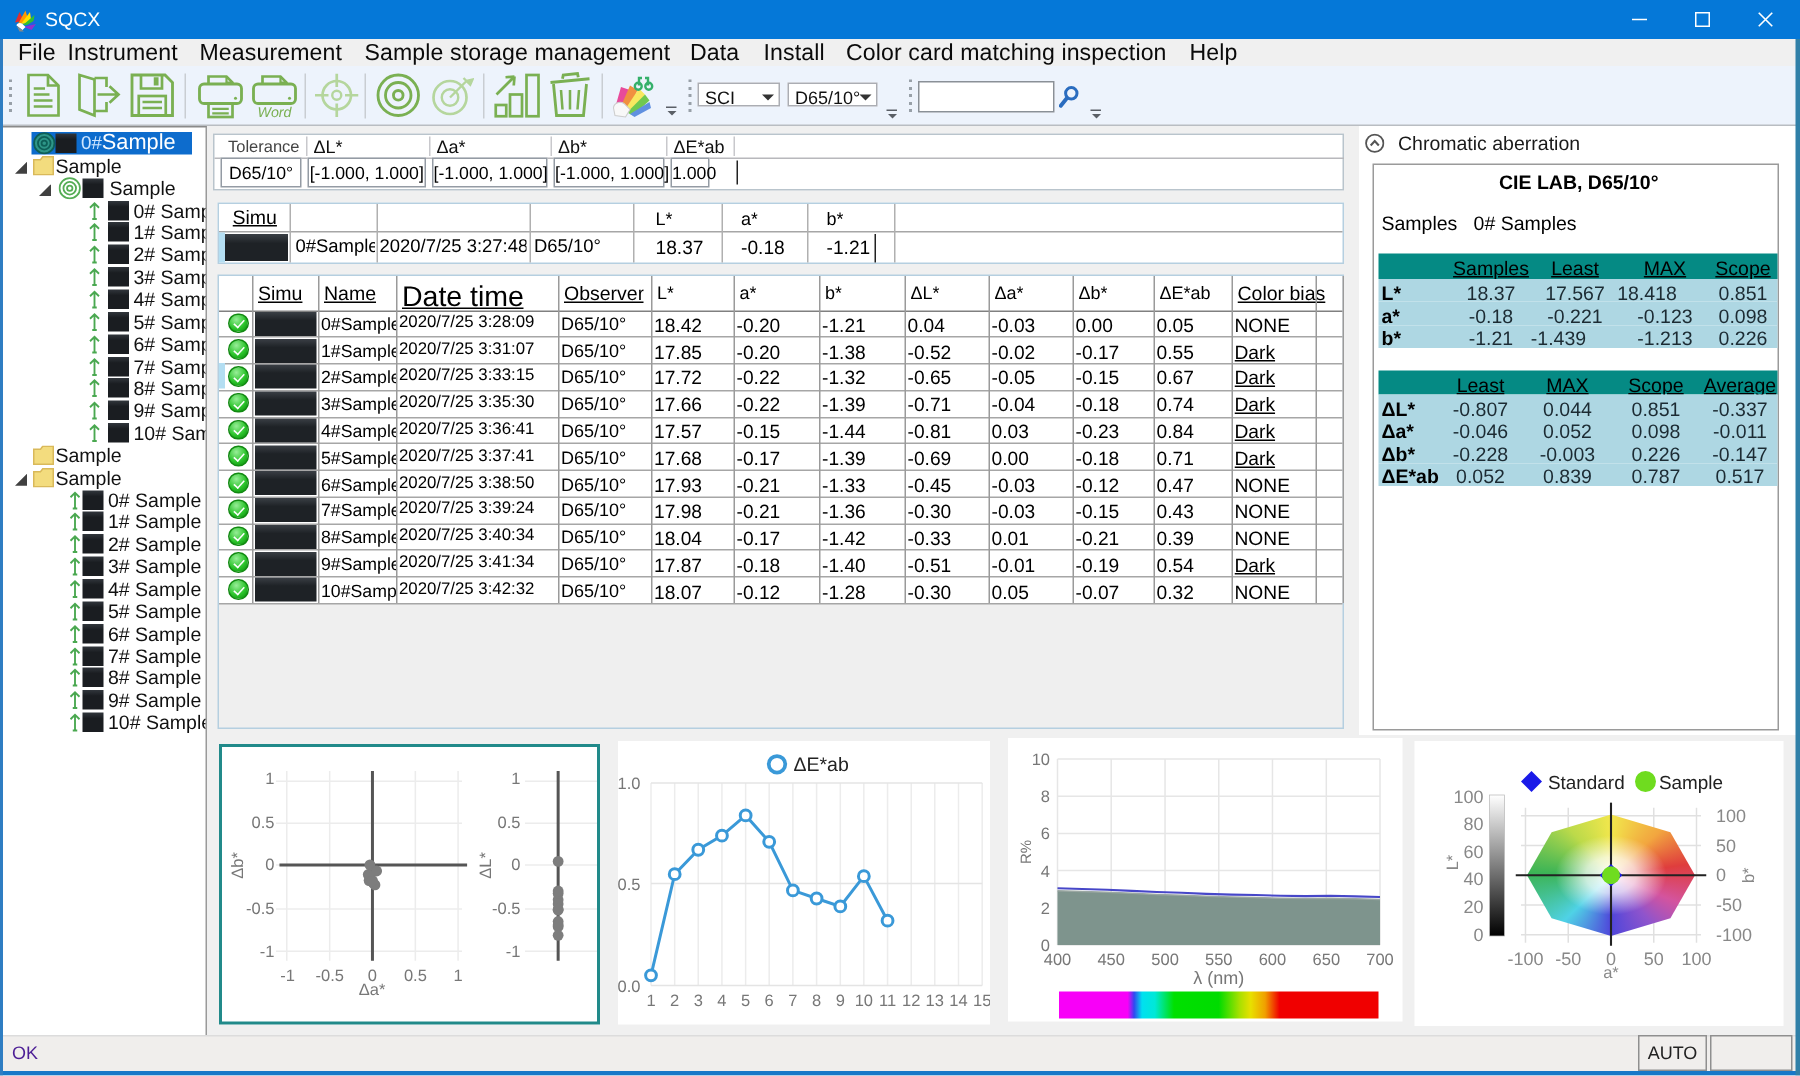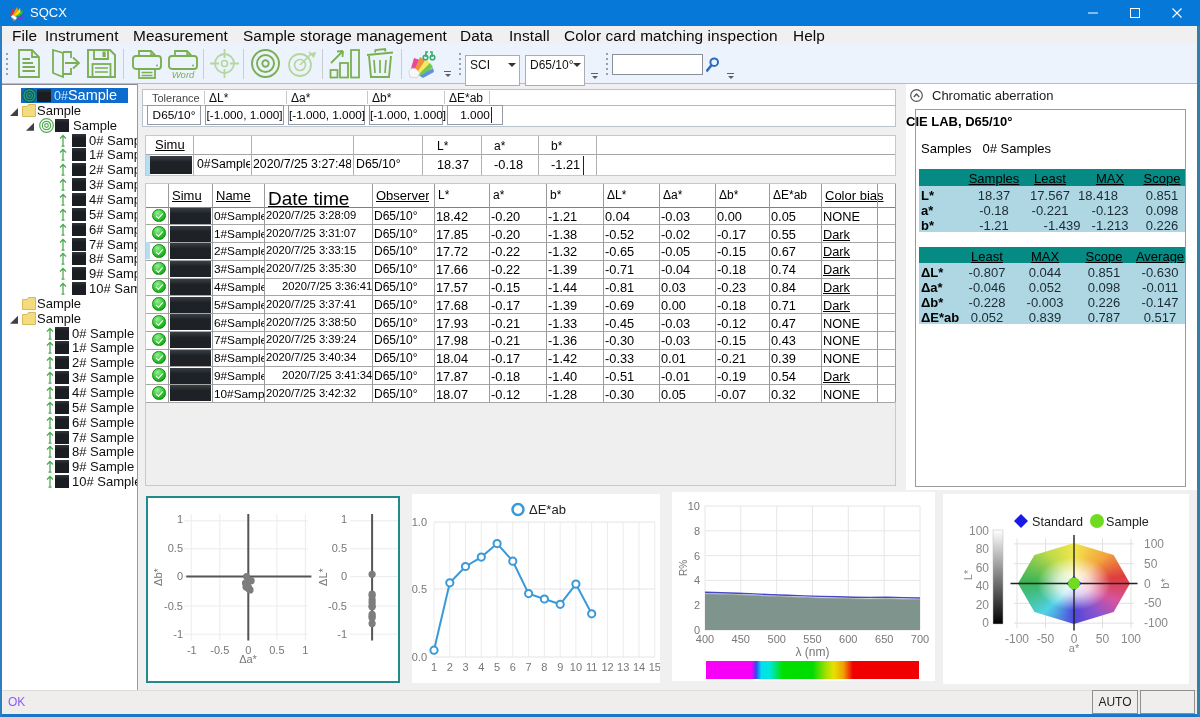--- a/index.html
+++ b/index.html
@@ -5,21 +5,21 @@
 html,body{width:1200px;height:717px;overflow:hidden;}
 body{font-family:"Liberation Sans",sans-serif;background:#f0f0f0;position:relative;}
 .abs{position:absolute;}
 #titlebar{left:0;top:0;width:1200px;height:27px;background:#0578d8;}
 #titlebar .tname{left:30px;top:0;height:26px;line-height:26px;color:#fff;font-size:13px;}
 #menubar{left:0;top:26px;width:1200px;height:18px;background:#f0f0f0;}
 #menubar span{position:absolute;top:0;height:18px;line-height:19px;font-size:15.4px;letter-spacing:0.08px;color:#0a0a0a;}
 #toolbar{left:0;top:44px;width:1200px;height:40px;background:#edf3fc;border-bottom:1px solid #b9bdc2;}
 .tsep{position:absolute;top:5px;width:1px;height:30px;background:#c9cdd2;}
 .grip{position:absolute;top:9px;width:2px;height:23px;background-image:repeating-linear-gradient(#98a0a8 0px,#98a0a8 2px,transparent 2px,transparent 5px);}
-.combo{position:absolute;top:11px;height:31px;background:#fff;border:1px solid #abadb3;font-size:12px;color:#111;text-decoration:underline;}
+.combo{position:absolute;top:11px;height:16px;background:#fff;border:1px solid #abadb3;font-size:12px;color:#111;text-decoration:underline;}
 .combo .ctext{position:absolute;left:4px;top:0;line-height:19px;}
 .combo .carr{position:absolute;right:3px;top:7px;width:0;height:0;border-left:4px solid transparent;border-right:4px solid transparent;border-top:4px solid #333;}
 .ovf{position:absolute;width:9px;height:7px;}
 .ovf:before{content:"";position:absolute;left:0;top:0;width:7px;height:1px;background:#5a5f66;}
 .ovf:after{content:"";position:absolute;left:1px;top:3px;width:0;height:0;border-left:3px solid transparent;border-right:3px solid transparent;border-top:3px solid #5a5f66;}
 #tree{left:2px;top:84px;width:136px;height:606px;background:#fff;border-right:1px solid #9a9a9a;border-top:1px solid #8a8a8a;overflow:hidden;}
 .trow{position:absolute;left:0;width:139px;height:15px;font-size:13px;color:#111;}
 .trow .lbl{position:absolute;top:0;height:15px;line-height:15px;white-space:nowrap;}
 .tsq{position:absolute;top:1px;width:14px;height:13px;background:linear-gradient(#31363c,#1a1d21 30%);}
 .tri{position:absolute;width:8px;height:8px;background:#404040;clip-path:polygon(100% 0,100% 100%,0 100%);}
@@ -389,21 +389,21 @@
 <div class="gridline" style="left:61px;top:1px;width:1px;height:13px;background:#c8c8cc"></div>
 <div class="gridline" style="left:143px;top:1px;width:1px;height:13px;background:#c8c8cc"></div>
 <div class="gridline" style="left:224px;top:1px;width:1px;height:13px;background:#c8c8cc"></div>
 <div class="gridline" style="left:301px;top:1px;width:1px;height:13px;background:#c8c8cc"></div>
 <div class="gridline" style="left:346px;top:1px;width:1px;height:13px;background:#c8c8cc"></div>
 <div class="gridline" style="left:0;top:15px;width:753px;height:1px;background:#b8b8bc"></div>
 <div class="tolcell" style="left:4px;width:54px">D65/10°</div>
 <div class="tolcell" style="left:62px;width:79px">[-1.000, 1.000]</div>
 <div class="tolcell" style="left:145px;width:77px">[-1.000, 1.000]</div>
 <div class="tolcell" style="left:226px;width:74px">[-1.000, 1.000]</div>
-<div class="tolcell" style="left:304px;width:56px">1.000</div>
+<div class="tolcell" style="left:304px;width:26px">1.000</div>
 <div class="gridline" style="left:348px;top:17px;width:1px;height:16px;background:#222"></div>
 </div>
 <div class="panel abs" style="left:145px;top:135px;width:751px;height:41px;border:1px solid #b5cfe0">
 <div class="cellt hul" style="left:9px;top:1px;font-size:13px;color:#000">Simu</div>
 <div class="cellt" style="left:291px;top:3px;font-size:12px;color:#000">L*</div>
 <div class="cellt" style="left:348px;top:3px;font-size:12px;color:#000">a*</div>
 <div class="cellt" style="left:405px;top:3px;font-size:12px;color:#000">b*</div>
 <div class="gridline" style="left:0;top:18px;width:749px;height:1px"></div>
 <div class="gridline" style="left:47px;top:0px;width:1px;height:39px;background:#b0b0b0"></div>
 <div class="gridline" style="left:105px;top:0px;width:1px;height:39px;background:#b0b0b0"></div>
@@ -510,21 +510,21 @@
 <div class="cellt" style="left:345px;top:78.2px;width:53px;font-size:12.8px;color:#000;">-0.22</div>
 <div class="cellt" style="left:402px;top:78.2px;width:53px;font-size:12.8px;color:#000;">-1.39</div>
 <div class="cellt" style="left:459px;top:78.2px;width:52px;font-size:12.8px;color:#000;">-0.71</div>
 <div class="cellt" style="left:515px;top:78.2px;width:52px;font-size:12.8px;color:#000;">-0.04</div>
 <div class="cellt" style="left:571px;top:78.2px;width:50px;font-size:12.8px;color:#000;">-0.18</div>
 <div class="cellt" style="left:625px;top:78.2px;width:48px;font-size:12.8px;color:#000;">0.74</div>
 <div class="cellt" style="left:677px;top:78.2px;width:52px;font-size:12.8px;color:#000; text-decoration:underline;">Dark</div>
 <div class="chk" style="left:6px;top:95.6px"></div>
 <div class="swatch" style="left:23.5px;top:94.8px;width:41px;height:16px"></div>
 <div class="cellt" style="left:68px;top:96.0px;width:50px;font-size:11.8px;color:#000;">4#Sample</div>
-<div class="cellt" style="left:120px;top:96.0px;width:104px;font-size:11.2px;color:#000;margin-left:16px;">2020/7/25 3:36:41</div>
+<div class="cellt" style="left:120px;top:96.0px;width:104px;font-size:11.2px;color:#000;">2020/7/25 3:36:41</div>
 <div class="cellt" style="left:228px;top:96.0px;width:58px;font-size:12px;color:#000;">D65/10°</div>
 <div class="cellt" style="left:290px;top:96.0px;width:51px;font-size:12.8px;color:#000;">17.57</div>
 <div class="cellt" style="left:345px;top:96.0px;width:53px;font-size:12.8px;color:#000;">-0.15</div>
 <div class="cellt" style="left:402px;top:96.0px;width:53px;font-size:12.8px;color:#000;">-1.44</div>
 <div class="cellt" style="left:459px;top:96.0px;width:52px;font-size:12.8px;color:#000;">-0.81</div>
 <div class="cellt" style="left:515px;top:96.0px;width:52px;font-size:12.8px;color:#000;">0.03</div>
 <div class="cellt" style="left:571px;top:96.0px;width:50px;font-size:12.8px;color:#000;">-0.23</div>
 <div class="cellt" style="left:625px;top:96.0px;width:48px;font-size:12.8px;color:#000;">0.84</div>
 <div class="cellt" style="left:677px;top:96.0px;width:52px;font-size:12.8px;color:#000; text-decoration:underline;">Dark</div>
 <div class="chk" style="left:6px;top:113.3px"></div>
@@ -575,21 +575,21 @@
 <div class="cellt" style="left:345px;top:167.1px;width:53px;font-size:12.8px;color:#000;">-0.17</div>
 <div class="cellt" style="left:402px;top:167.1px;width:53px;font-size:12.8px;color:#000;">-1.42</div>
 <div class="cellt" style="left:459px;top:167.1px;width:52px;font-size:12.8px;color:#000;">-0.33</div>
 <div class="cellt" style="left:515px;top:167.1px;width:52px;font-size:12.8px;color:#000;">0.01</div>
 <div class="cellt" style="left:571px;top:167.1px;width:50px;font-size:12.8px;color:#000;">-0.21</div>
 <div class="cellt" style="left:625px;top:167.1px;width:48px;font-size:12.8px;color:#000;">0.39</div>
 <div class="cellt" style="left:677px;top:167.1px;width:52px;font-size:12.8px;color:#000;">NONE</div>
 <div class="chk" style="left:6px;top:184.4px"></div>
 <div class="swatch" style="left:23.5px;top:183.6px;width:41px;height:16px"></div>
 <div class="cellt" style="left:68px;top:184.8px;width:50px;font-size:11.8px;color:#000;">9#Sample</div>
-<div class="cellt" style="left:136px;top:184.8px;width:104px;font-size:11.2px;color:#000;">2020/7/25 3:41:34</div>
+<div class="cellt" style="left:120px;top:184.8px;width:104px;font-size:11.2px;color:#000;">2020/7/25 3:41:34</div>
 <div class="cellt" style="left:228px;top:184.8px;width:58px;font-size:12px;color:#000;">D65/10°</div>
 <div class="cellt" style="left:290px;top:184.8px;width:51px;font-size:12.8px;color:#000;">17.87</div>
 <div class="cellt" style="left:345px;top:184.8px;width:53px;font-size:12.8px;color:#000;">-0.18</div>
 <div class="cellt" style="left:402px;top:184.8px;width:53px;font-size:12.8px;color:#000;">-1.40</div>
 <div class="cellt" style="left:459px;top:184.8px;width:52px;font-size:12.8px;color:#000;">-0.51</div>
 <div class="cellt" style="left:515px;top:184.8px;width:52px;font-size:12.8px;color:#000;">-0.01</div>
 <div class="cellt" style="left:571px;top:184.8px;width:50px;font-size:12.8px;color:#000;">-0.19</div>
 <div class="cellt" style="left:625px;top:184.8px;width:48px;font-size:12.8px;color:#000;">0.54</div>
 <div class="cellt" style="left:677px;top:184.8px;width:52px;font-size:12.8px;color:#000; text-decoration:underline;">Dark</div>
 <div class="chk" style="left:6px;top:202.2px"></div>
@@ -607,21 +607,21 @@
 <div class="cellt" style="left:677px;top:202.6px;width:52px;font-size:12.8px;color:#000;">NONE</div>
 </div>
 <div class="abs" style="left:146px;top:242px;width:4px;height:17px;background:#b4def2"></div>
 <div id="rightpanel" class="abs">
 <svg class="abs" style="left:4px;top:5px" width="13" height="13" viewBox="0 0 13 13">
 <circle cx="6.5" cy="6.5" r="5.8" fill="none" stroke="#555" stroke-width="1.2"></circle>
 <path d="M3.8 8 L6.5 5 L9.2 8" fill="none" stroke="#555" stroke-width="1.4"></path>
 </svg>
 <div class="abs" style="left:26px;top:4px;font-size:13px;color:#1a1a1a">Chromatic aberration</div>
 <div class="abs" style="left:9px;top:25px;width:271px;height:378px;border:1px solid #9a9a9a;background:#fff"></div>
-<div class="abs" style="left:0;top:30px;width:293px;font-size:13px;font-weight:bold;color:#000">CIE LAB, D65/10°</div>
+<div class="abs" style="left:0;top:30px;width:293px;text-align:center;font-size:13px;font-weight:bold;color:#000">CIE LAB, D65/10°</div>
 <div class="abs" style="left:15px;top:57px;font-size:13px;color:#000">Samples&nbsp;&nbsp;&nbsp;0# Samples</div>
 <div class="tealhdr" style="left:13px;top:85px;width:266px;height:17px"></div>
 <div class="rhdr" style="left:48px;top:87px;width:80px">Samples</div>
 <div class="rhdr" style="left:104px;top:87px;width:80px">Least</div>
 <div class="rhdr" style="left:164px;top:87px;width:80px">MAX</div>
 <div class="rhdr" style="left:216px;top:87px;width:80px">Scope</div>
 <div class="bluerow" style="left:13px;top:102.0px;width:266px;height:15.3px"></div>
 <div class="rlab" style="left:15px;top:103.5px">L*</div>
 <div class="rval" style="left:48px;top:103.5px;width:80px">18.37</div>
 <div class="rval" style="left:104px;top:103.5px;width:80px">17.567</div>
@@ -629,34 +629,34 @@
 <div class="rval" style="left:216px;top:103.5px;width:80px">0.851</div>
 <div class="bluerow" style="left:13px;top:117.3px;width:266px;height:15.3px"></div>
 <div class="rlab" style="left:15px;top:118.8px">a*</div>
 <div class="rval" style="left:48px;top:118.8px;width:80px">-0.18</div>
 <div class="rval" style="left:104px;top:118.8px;width:80px">-0.221</div>
 <div class="rval" style="left:164px;top:118.8px;width:80px">-0.123</div>
 <div class="rval" style="left:216px;top:118.8px;width:80px">0.098</div>
 <div class="bluerow" style="left:13px;top:132.6px;width:266px;height:15.3px"></div>
 <div class="rlab" style="left:15px;top:134.1px">b*</div>
 <div class="rval" style="left:48px;top:134.1px;width:80px">-1.21</div>
-<div class="rval" style="left:116px;top:134.1px;width:80px">-1.439</div>
+<div class="rval" style="left:93px;top:134.1px;width:80px">-1.439</div>
 <div class="rval" style="left:164px;top:134.1px;width:80px">-1.213</div>
 <div class="rval" style="left:216px;top:134.1px;width:80px">0.226</div>
 <div class="tealhdr" style="left:13px;top:163px;width:266px;height:16px"></div>
 <div class="rhdr" style="left:41px;top:164.5px;width:80px">Least</div>
 <div class="rhdr" style="left:99px;top:164.5px;width:80px">MAX</div>
 <div class="rhdr" style="left:158px;top:164.5px;width:80px">Scope</div>
 <div class="rhdr" style="left:214px;top:164.5px;width:80px">Average</div>
 <div class="bluerow" style="left:13px;top:179.0px;width:266px;height:15.3px"></div>
 <div class="rlab" style="left:15px;top:180.5px">ΔL*</div>
 <div class="rval" style="left:41px;top:180.5px;width:80px">-0.807</div>
 <div class="rval" style="left:99px;top:180.5px;width:80px">0.044</div>
 <div class="rval" style="left:158px;top:180.5px;width:80px">0.851</div>
-<div class="rval" style="left:214px;top:180.5px;width:80px">-0.630</div>
+<div class="rval" style="left:214px;top:180.5px;width:80px">-0.337</div>
 <div class="bluerow" style="left:13px;top:194.3px;width:266px;height:15.3px"></div>
 <div class="rlab" style="left:15px;top:195.8px">Δa*</div>
 <div class="rval" style="left:41px;top:195.8px;width:80px">-0.046</div>
 <div class="rval" style="left:99px;top:195.8px;width:80px">0.052</div>
 <div class="rval" style="left:158px;top:195.8px;width:80px">0.098</div>
 <div class="rval" style="left:214px;top:195.8px;width:80px">-0.011</div>
 <div class="bluerow" style="left:13px;top:209.6px;width:266px;height:15.3px"></div>
 <div class="rlab" style="left:15px;top:211.1px">Δb*</div>
 <div class="rval" style="left:41px;top:211.1px;width:80px">-0.228</div>
 <div class="rval" style="left:99px;top:211.1px;width:80px">-0.003</div>
@@ -882,19 +882,19 @@
 <text x="131.0" y="149.0" font-size="12" fill="#888" text-anchor="middle">0</text>
 <text x="159.5" y="149.0" font-size="12" fill="#888" text-anchor="middle">50</text>
 <text x="188.0" y="149.0" font-size="12" fill="#888" text-anchor="middle">100</text>
 <text x="131.0" y="158.0" font-size="11" fill="#888" text-anchor="middle">a*</text>
 <path d="M131.0 82.0 L138.5 89.5 L131.0 97.0 L123.5 89.5 Z" fill="#1a1ae8"></path>
 <circle cx="131.0" cy="89.5" r="6" fill="#6fdc1f"></circle>
 </svg>
 </div>
 
 <div class="statusbar abs">
- <div class="abs" style="left:8px;top:4px;font-size:12px;color:#8b5cf6">OK</div>
+ <div class="abs" style="left:8px;top:4px;font-size:12px;color:#4c1d95">OK</div>
  <div class="sbox" style="left:1092px;width:46px;line-height:22px">AUTO</div>
  <div class="sbox" style="left:1140px;width:55px"></div>
 </div>
 <div id="winbottom" class="abs"></div>
 
 <div class="abs" style="left:0;top:26px;width:2px;height:691px;background:#2e7dc2"></div>
 <div class="abs" style="left:1197px;top:26px;width:3px;height:691px;background:#3080a8"></div>
 </body></html>

